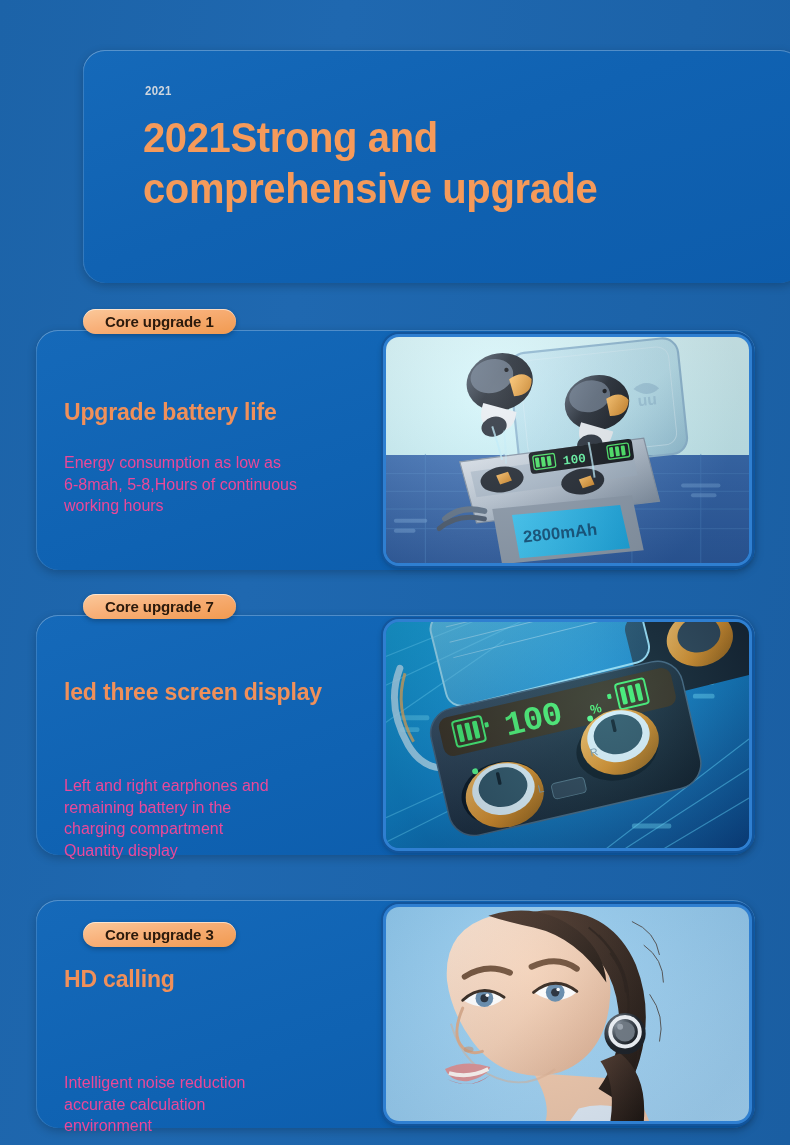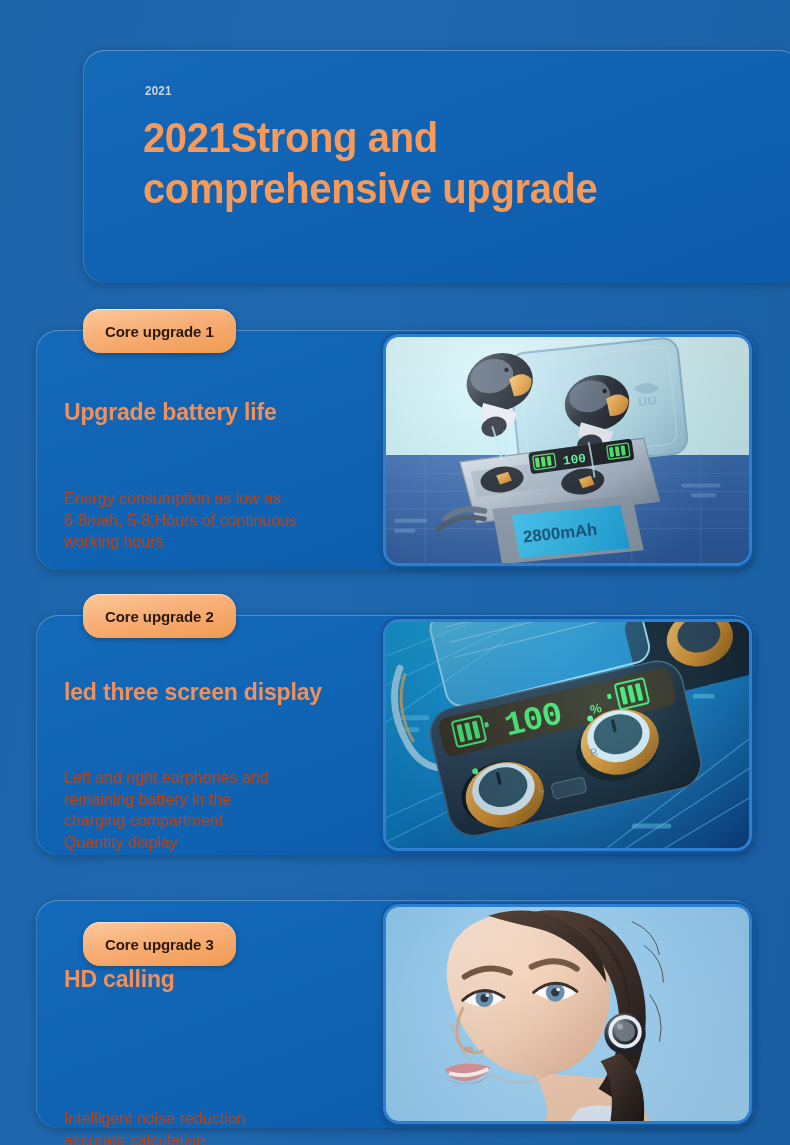--- a/index.html
+++ b/index.html
@@ -37,21 +37,21 @@
     background:linear-gradient(160deg,#1569b9 0%,#0f62b2 50%,#0c5aa8 100%);
     border-radius:22px;
     box-shadow:0 3px 10px rgba(0,0,0,.22), inset 0 1px 0 rgba(255,255,255,.26),
                inset 1px 0 0 rgba(255,255,255,.14);
   }
   #card-1{ top:330px; height:240px; }
   #card-2{ top:615px; height:240px; }
   #card-3{ top:900px; height:228px; }
 
   .badge{
-    position:absolute; left:83px; height:44px; padding:0 22px;
+    position:absolute; left:83px; height:25px; padding:0 22px;
     display:flex; align-items:center; justify-content:center;
     border-radius:17px;
     background:linear-gradient(170deg,#fbc99b 0%,#f8b079 42%,#f19a50 100%);
     color:#2b1a0c; font-size:15px; font-weight:bold; letter-spacing:-.1px;
     box-shadow:0 2px 5px rgba(0,0,0,.25), inset 0 1px 0 rgba(255,255,255,.55);
     z-index:5; white-space:nowrap;
   }
   #badge-1{ top:309px; }
   #badge-2{ top:594px; }
   #badge-3{ top:922px; }
@@ -60,26 +60,25 @@
     position:absolute; left:64px;
     font-size:24px; font-weight:bold; color:#f0905a; letter-spacing:-.2px;
     transform:scaleX(.96); transform-origin:left center;
   }
   #title-1{ top:398px; }
   #title-2{ top:678px; }
   #title-3{ top:965px; }
 
   .card-desc{
     position:absolute; left:64px; width:300px;
-    font-size:16px; line-height:21.5px; color:#c2410c; font-weight:normal;
+    font-size:16px; line-height:21.5px; color:#ec4899; font-weight:normal;
     white-space:pre-line;
-    margin-top:36px;
   }
   #desc-1{ top:452px; }
-  #desc-2{ top:731px; }
+  #desc-2{ top:775px; }
   #desc-3{ top:1072px; }
 
   
   .imgframe{
     position:absolute; left:383px; width:369px; border-radius:16px;
     overflow:hidden;
     border:3px solid #2f7fd1;
     box-shadow:0 0 0 2px #13559c, 0 2px 6px rgba(0,0,0,.3);
   }
   #img-1{ top:334px; height:232px; }
@@ -211,21 +210,21 @@
       <path d="M128 182 L238 172 L248 216 L136 226 Z" fill="url(#batt1)"></path>
       <text x="140" y="210" font-family="Liberation Sans, sans-serif" font-size="17" font-weight="bold" fill="#0b4f7a" transform="rotate(-6 140 210)">2800mAh</text>
       <path d="M60 186 q16 -14 40 -8" stroke="#5f7287" stroke-width="6" fill="none" stroke-linecap="round"></path>
       <path d="M54 196 q18 -16 46 -10" stroke="#46566a" stroke-width="5" fill="none" stroke-linecap="round"></path>
     </g>
   </svg>
   <div class="shade" style="background:radial-gradient(circle at 30% 25%, rgba(255,255,255,.18), rgba(0,0,0,.12) 80%)"></div>
 </div>
 
 <div class="card" id="card-2"></div>
-<div class="badge" id="badge-2">Core upgrade 2</div>
+<div class="badge" id="badge-2">Core upgrade 7</div>
 <div class="card-title" id="title-2">led three screen display</div>
 <div class="card-desc" id="desc-2">Left and right earphones and
 remaining battery in the
 charging compartment
 Quantity display</div>
 
 <div class="imgframe" id="img-2">
   <svg viewBox="0 0 369 232" preserveAspectRatio="xMidYMid slice">
     <defs>
       <linearGradient id="bg2" x1="0" y1="0" x2="1" y2="1">

